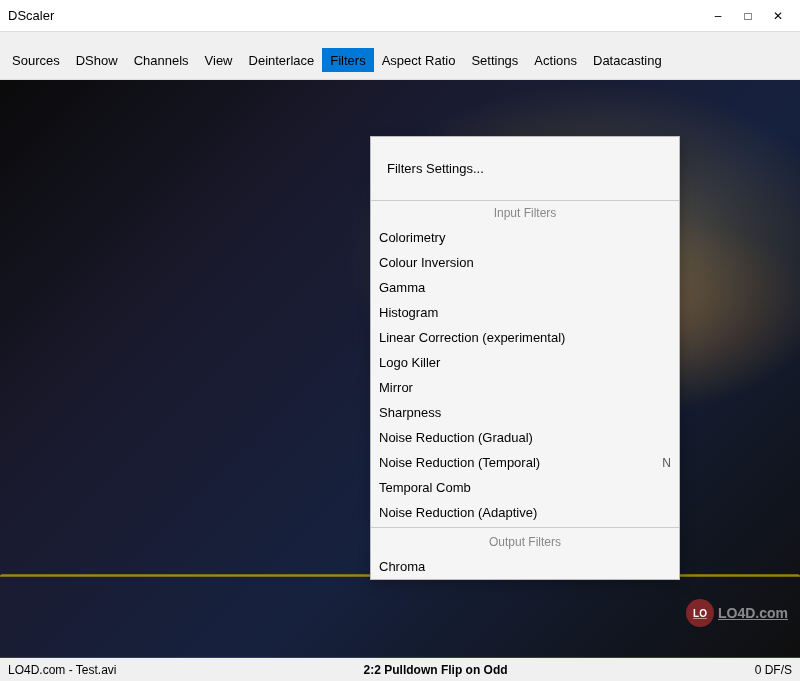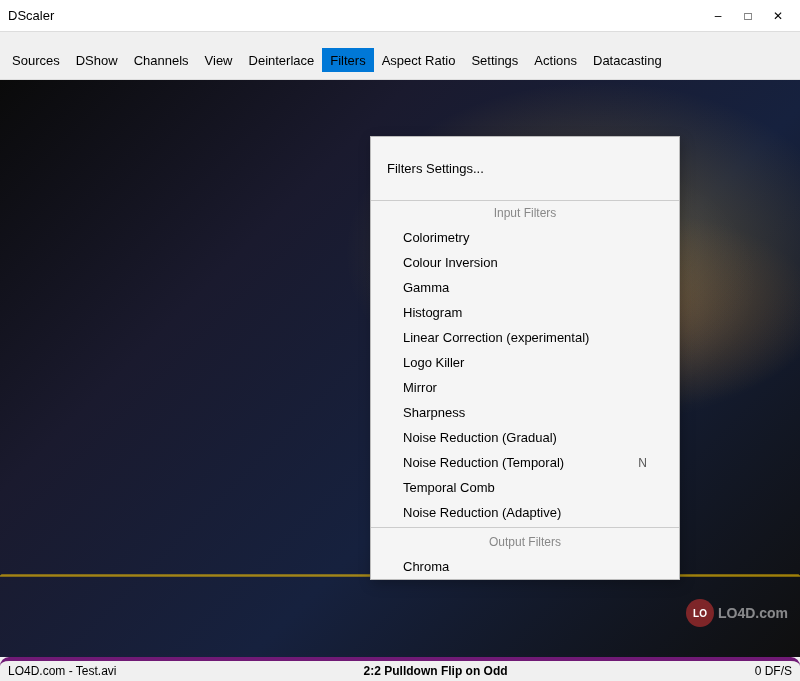--- a/index.html
+++ b/index.html
@@ -122,43 +122,43 @@
       width: 100%;
       height: 3px;
       background: rgba(255,200,0,0.6);
       transform: perspective(200px) rotateX(30deg);
     }
 
     
     .status-bar {
       height: 24px;
       background: #f0f0f0;
-      border-top: 4px solid #701a75;
+      border-top: 1px solid #701a75;
       display: flex;
       align-items: center;
       padding: 0 8px;
       justify-content: space-between;
       flex-shrink: 0;
-      border-radius: 9px;
     }
     .status-left { font-size: 12px; color: #000; }
     .status-center { font-size: 12px; color: #000; font-weight: bold; }
     .status-right { font-size: 12px; color: #000; }
 
     
     .watermark {
       position: absolute;
       bottom: 30px;
       right: 12px;
       color: rgba(255,255,255,0.5);
       font-size: 14px;
       font-weight: bold;
       display: flex;
       align-items: center;
       gap: 4px;
+      text-decoration: underline;
     }
     .watermark-circle {
       width: 28px;
       height: 28px;
       background: rgba(200,50,50,0.6);
       border-radius: 50%;
       display: flex;
       align-items: center;
       justify-content: center;
       font-size: 10px;
@@ -170,21 +170,21 @@
       position: absolute;
       top: 56px;
       left: 370px;
       width: 310px;
       background: #f5f5f5;
       border: 1px solid #bbb;
       box-shadow: 2px 4px 12px rgba(0,0,0,0.25);
       z-index: 100;
     }
     .dropdown-item {
-      padding: 5px 32px;
+      padding: 5px 8px;
       cursor: pointer;
       color: #000;
       font-size: 13px;
       white-space: nowrap;
       display: flex;
       align-items: center;
       justify-content: space-between;
     }
     .dropdown-item.top-item {
       padding: 24px 16px;

